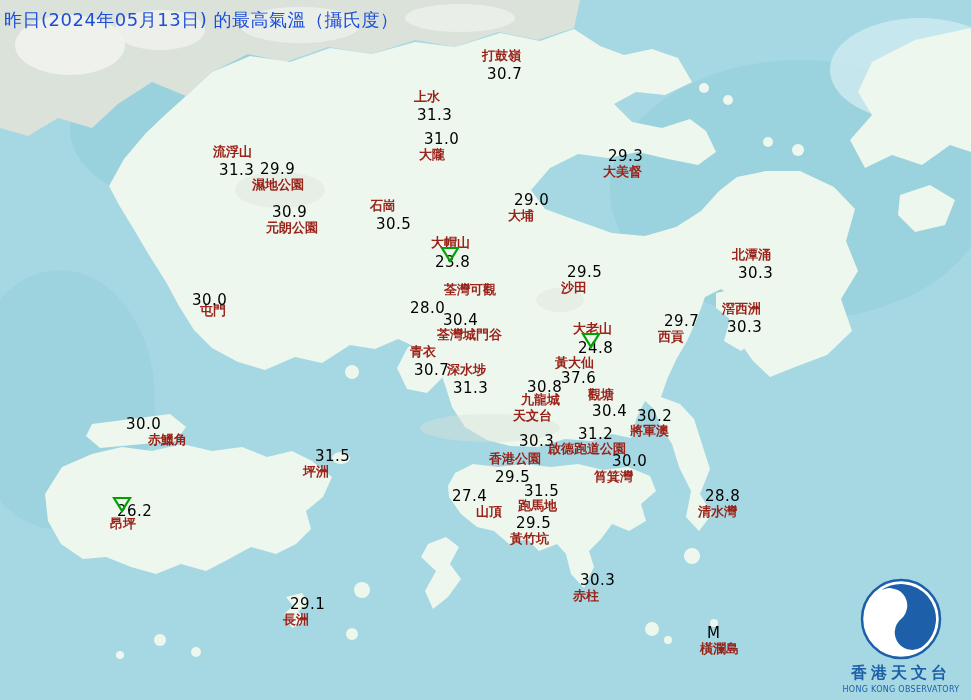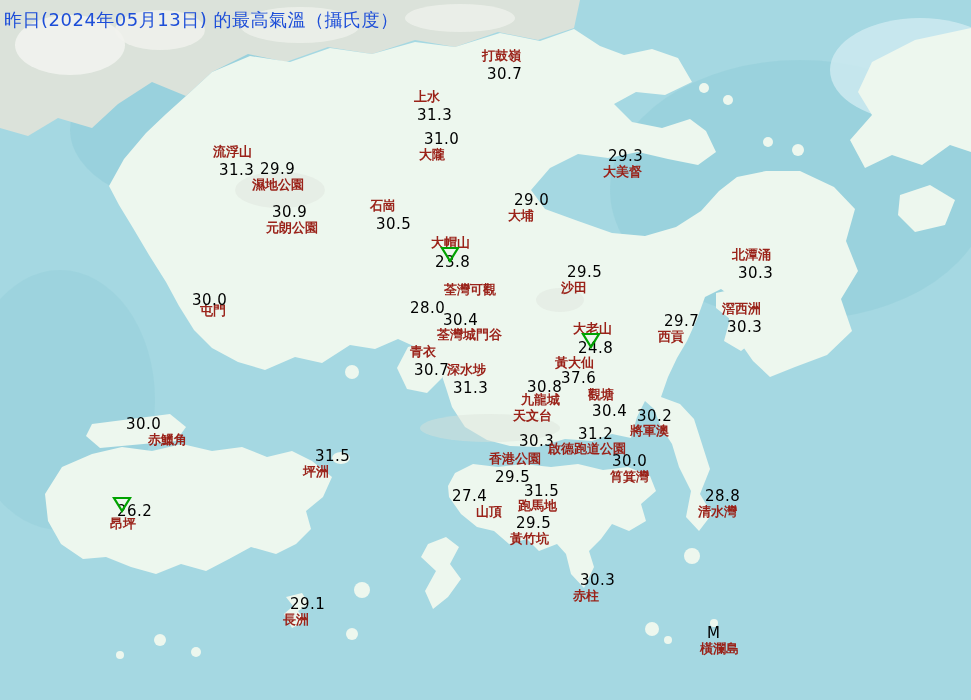--- a/index.html
+++ b/index.html
@@ -193,21 +193,21 @@
       <div class="st-name" style="left: 548px; top: 442px;">啟德跑道公園</div>
       <div class="st-temp" style="left: 578px; top: 427px;">31.2</div>
       <div class="st-name" style="left: 630px; top: 424px;">將軍澳</div>
       <div class="st-temp" style="left: 637px; top: 409px;">30.2</div>
       <div class="st-name" style="left: 120px; top: 433px; margin-left: 28px;">赤鱲角</div>
       <div class="st-temp" style="left: 126px; top: 417px;">30.0</div>
       <div class="st-name" style="left: 303px; top: 465px; text-align: right;">坪洲</div>
       <div class="st-temp" style="left: 315px; top: 449px;">31.5</div>
       <div class="st-name" style="left: 489px; top: 452px;">香港公園</div>
       <div class="st-temp" style="left: 495px; top: 470px;">29.5</div>
-      <div class="st-name" style="left: 610px; top: 470px;">筲箕灣</div>
+      <div class="st-name" style="left: 594px; top: 470px;">筲箕灣</div>
       <div class="st-temp" style="left: 612px; top: 454px;">30.0</div>
       <div class="st-name" style="left: 476px; top: 505px;">山頂</div>
       <div class="st-temp" style="left: 452px; top: 489px;">27.4</div>
       <div class="st-name" style="left: 518px; top: 499px;">跑馬地</div>
       <div class="st-temp" style="left: 524px; top: 484px;">31.5</div>
       <div class="st-name" style="left: 510px; top: 532px;">黃竹坑</div>
       <div class="st-temp" style="left: 516px; top: 516px;">29.5</div>
       <div class="st-name" style="left: 110px; top: 517px;">昂坪</div>
       <div class="st-temp" style="left: 117px; top: 504px;">26.2</div>
       <div class="st-marker" style="left: 112px; top: 496px;"><svg width="20" height="17" viewBox="0 0 20 17">
@@ -216,14 +216,25 @@
       <div class="st-name" style="left: 698px; top: 505px;">清水灣</div>
       <div class="st-temp" style="left: 705px; top: 489px;">28.8</div>
       <div class="st-name" style="left: 573px; top: 589px;">赤柱</div>
       <div class="st-temp" style="left: 580px; top: 573px;">30.3</div>
       <div class="st-name" style="left: 283px; top: 613px;">長洲</div>
       <div class="st-temp" style="left: 290px; top: 597px;">29.1</div>
       <div class="st-name" style="left: 700px; top: 642px;">橫瀾島</div>
       <div class="st-temp" style="left: 707px; top: 626px;">M</div>
     </div>
 
+  <div class="logo">
+    <svg width="84" height="84" viewBox="0 0 84 84">
+      <circle cx="42" cy="42" r="39" fill="#ffffff" stroke="#1e5fa9" stroke-width="2.5"></circle>
+      <g transform="rotate(-40 42 42)">
+        <path d="M42 7 a35 35 0 0 1 0 70 a17.5 17.5 0 0 1 0 -35 a17.5 17.5 0 0 0 0 -35 Z" fill="#1e5fa9"></path>
+        <circle cx="42" cy="24.5" r="6.5" fill="#ffffff"></circle>
+      </g>
+    </svg>
+    <div class="logo-zh">香港天文台</div>
+    <div class="logo-en">HONG KONG OBSERVATORY</div>
+  </div>
 
 </div>
 
 </body></html>

